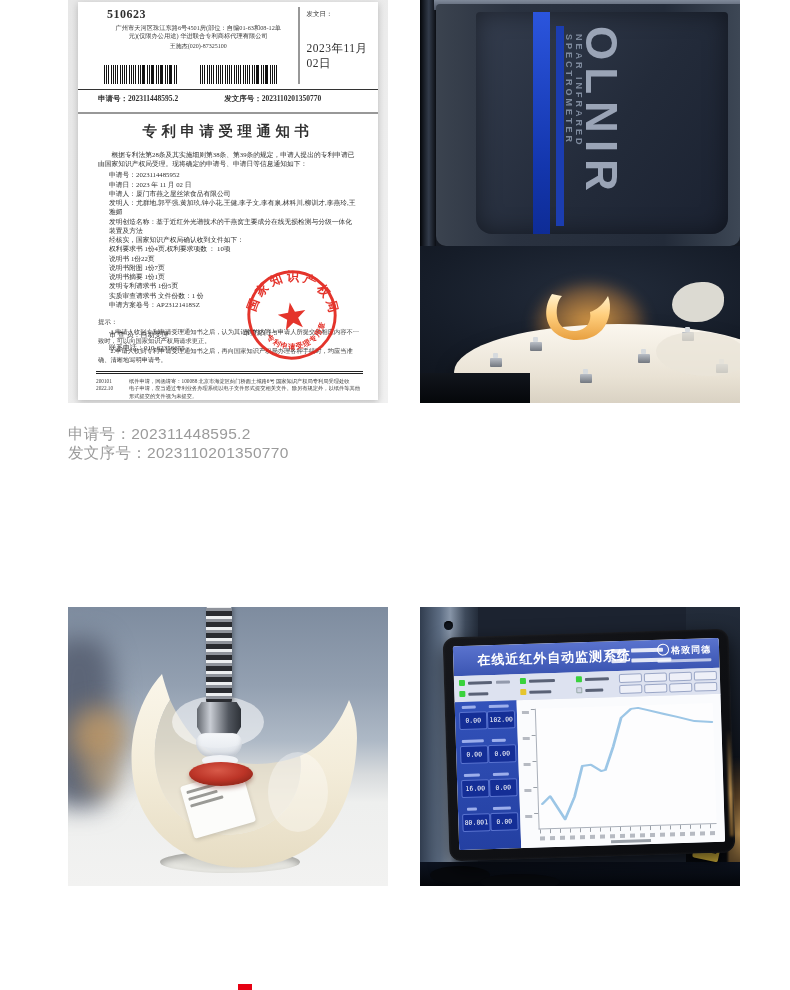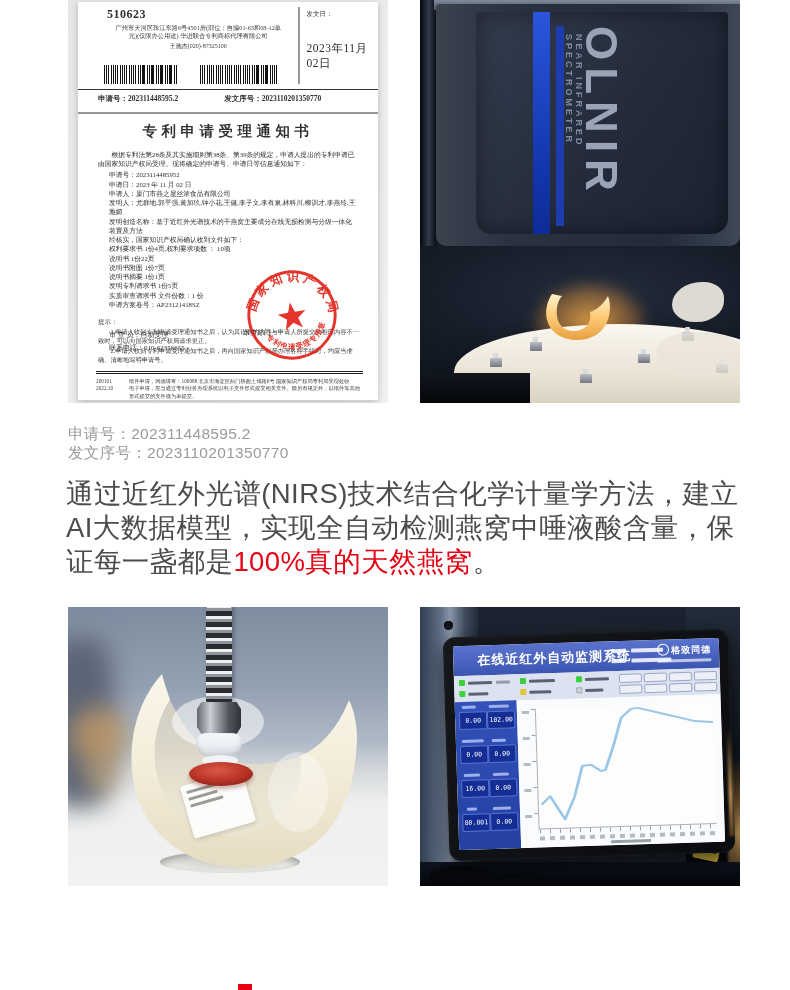--- a/index.html
+++ b/index.html
@@ -292,23 +292,20 @@
     </div>
   </div>
 
   <div class="meta-line abs" style="top:424px;">
     <span>申请号：</span><span>202311448595.2</span>
   </div>
   <div class="meta-line abs" style="top:443px;">
     <span>发文序号：</span><span>2023110201350770</span>
   </div>
 
-  <div id="desc" class="abs">
-    <span>通过近红外光谱(NIRS)技术结合化学计量学方法，建立AI大数据模型，实现全自动检测燕窝中唾液酸含量，保证每一盏都是</span><span class="hl" id="desc-hl" style="color: rgb(230, 1, 19);">100%真的天然燕窝</span><span>。</span>
-  </div>
 
   <div id="nest-photo" class="abs">
     <div class="bokeh" style="left:-24px;top:30px;width:70px;height:170px;background:#5c6577;border-radius:30%;"></div>
     <div class="bokeh" style="left:2px;top:100px;width:58px;height:58px;background:rgba(205,160,100,.75);"></div>
     <div class="bokeh" style="left:16px;top:152px;width:34px;height:34px;background:rgba(220,180,120,.6);"></div>
     <div class="hole"></div>
     <svg class="abs" style="left:30px;top:55px;" width="262" height="212" viewBox="0 0 262 212">
       <defs>
         <linearGradient id="cream" x1="0" y1="0" x2="0" y2="1">
           <stop offset="0" stop-color="#faf6ea"></stop>

